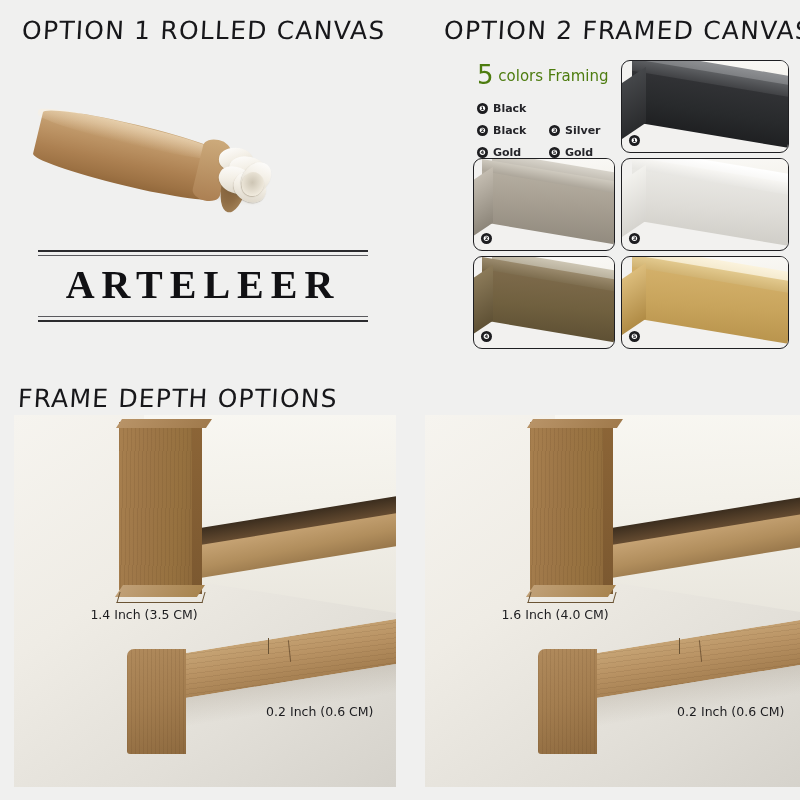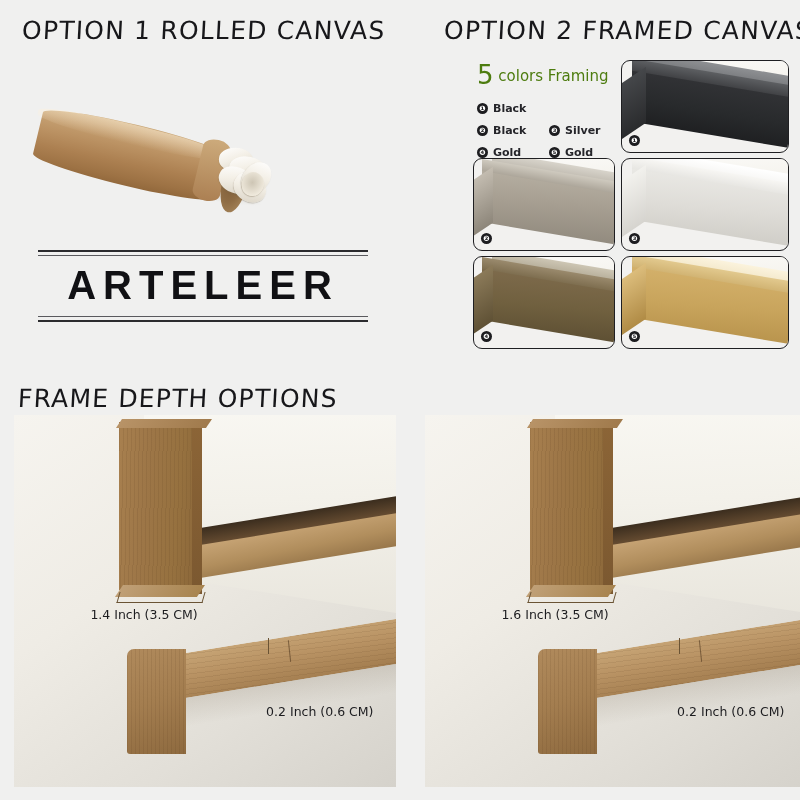--- a/index.html
+++ b/index.html
@@ -107,21 +107,21 @@
   
   .logo-block {
     position: absolute;
     left: 38px; top: 250px;
     width: 330px;
   }
   .logo-rule { height: 2px; background: #2b2b2e; }
   .logo-rule.thin { height: 1px; background: #5a5a5e; }
   .logo-rule-gap { height: 3px; }
   .logo-word {
-    font-family: Liberation Sans, sans-serif;
+    font-family: Liberation Serif, serif;
     font-weight: 700;
     font-size: 40px;
     letter-spacing: 7px;
     color: #111114;
     text-align: center;
     padding: 9px 0 11px;
     line-height: 1;
   }
 
   
@@ -501,20 +501,20 @@
 <div class="depth-photo" id="depth-right">
   <div class="wall"></div>
   <div class="canvas-panel"></div>
   <div class="frame-rail-shadow"></div>
   <div class="frame-rail"></div>
   <div class="frame-post"></div>
   <div class="frame-post-edge"></div>
   <div class="frame-post-top"></div>
   <div class="frame-post-bottom"></div>
   <div class="measure-bracket"></div>
-  <div class="dim-label dim-depth">1.6 Inch (3.5 CM)</div>
+  <div class="dim-label dim-depth">1.6 Inch (4.0 CM)</div>
   <div class="bar-shadow"></div>
   <div class="bar"></div>
   <div class="bar-end"></div>
   <div class="bar-seam"></div>
   <div class="measure-tick"></div>
   <div class="dim-label dim-thick">0.2 Inch (0.6 CM)</div>
 </div>
 
 </body></html>

